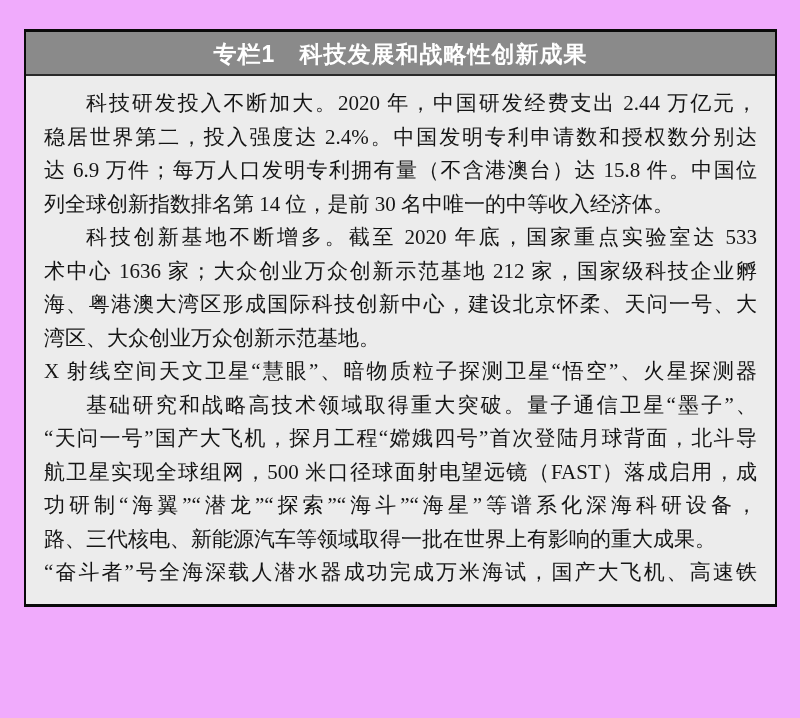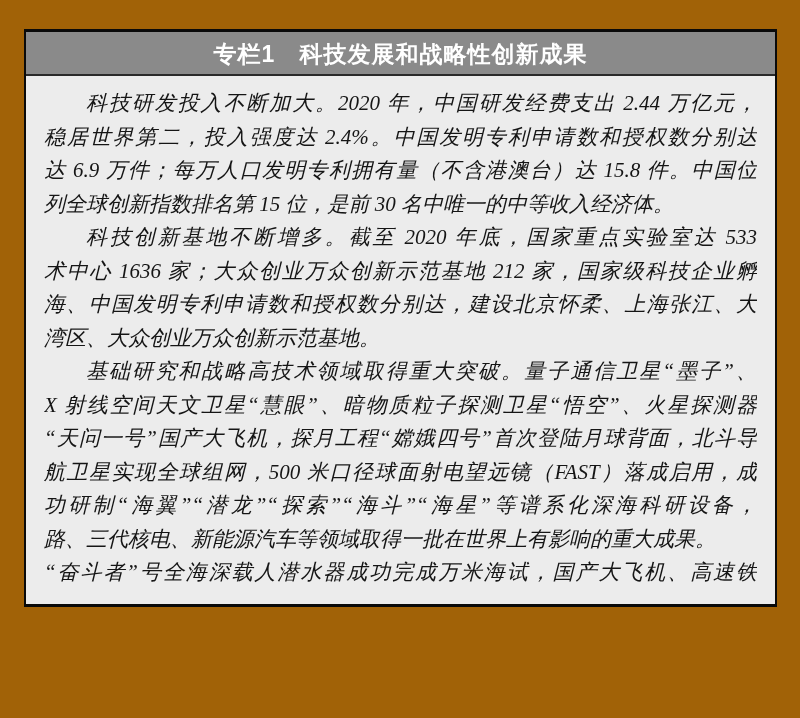--- a/index.html
+++ b/index.html
@@ -6,21 +6,21 @@
 
   html, body {
     width: 800px;
     background: #ffffff;
     font-family: "Liberation Serif", serif;
   }
 
   .page {
     width: 800px;
     height: 718px;
-    background: #a16207;
+    background: #f0abfc;
     position: relative;
     overflow: hidden;
   }
 
   .column-box {
     position: absolute;
     left: 24px;
     top: 29px;
     width: 753px;
     border: 2px solid #0a0a0a;
@@ -40,21 +40,20 @@
     font-size: 23px;
     letter-spacing: 1px;
   }
 
   .column-box-body {
     background: #ececec;
     padding: 11px 18px 14px 18px;
     color: #151515;
     font-size: 21px;
     line-height: 33.5px;
-    font-style: italic;
   }
 
   .paragraph { display: block; }
 
   .line {
     white-space: normal;
     text-align: justify;
     text-align-last: justify;
     text-justify: inter-character;
     overflow: hidden;
@@ -74,33 +73,33 @@
   <div class="column-box">
 
     <div class="column-box-header">专栏1　科技发展和战略性创新成果</div>
 
     <div class="column-box-body">
 
       <div class="paragraph">
         <div class="line first">科技研发投入不断加大。2020 年，中国研发经费支出 2.44 万亿元，</div>
         <div class="line">稳居世界第二，投入强度达 2.4%。中国发明专利申请数和授权数分别达</div>
         <div class="line">达 6.9 万件；每万人口发明专利拥有量（不含港澳台）达 15.8 件。中国位</div>
-        <div class="line para-end">列全球创新指数排名第 15 位，是前 30 名中唯一的中等收入经济体。</div>
+        <div class="line para-end">列全球创新指数排名第 14 位，是前 30 名中唯一的中等收入经济体。</div>
       </div>
 
       <div class="paragraph">
         <div class="line first">科技创新基地不断增多。截至 2020 年底，国家重点实验室达 533</div>
         <div class="line">术中心 1636 家；大众创业万众创新示范基地 212 家，国家级科技企业孵</div>
-        <div class="line">海、中国发明专利申请数和授权数分别达，建设北京怀柔、上海张江、大</div>
+        <div class="line">海、粤港澳大湾区形成国际科技创新中心，建设北京怀柔、天问一号、大</div>
         <div class="line para-end">湾区、大众创业万众创新示范基地。</div>
       </div>
 
       <div class="paragraph">
+        <div class="line">X 射线空间天文卫星“慧眼”、暗物质粒子探测卫星“悟空”、火星探测器</div>
         <div class="line first">基础研究和战略高技术领域取得重大突破。量子通信卫星“墨子”、</div>
-        <div class="line">X 射线空间天文卫星“慧眼”、暗物质粒子探测卫星“悟空”、火星探测器</div>
         <div class="line">“天问一号”国产大飞机，探月工程“嫦娥四号”首次登陆月球背面，北斗导</div>
         <div class="line">航卫星实现全球组网，500 米口径球面射电望远镜（FAST）落成启用，成</div>
         <div class="line">功研制“海翼”“潜龙”“探索”“海斗”“海星”等谱系化深海科研设备，</div>
         <div class="line para-end">路、三代核电、新能源汽车等领域取得一批在世界上有影响的重大成果。</div>
         <div class="line">“奋斗者”号全海深载人潜水器成功完成万米海试，国产大飞机、高速铁</div>
       </div>
 
     </div>
   </div>
 </div>

